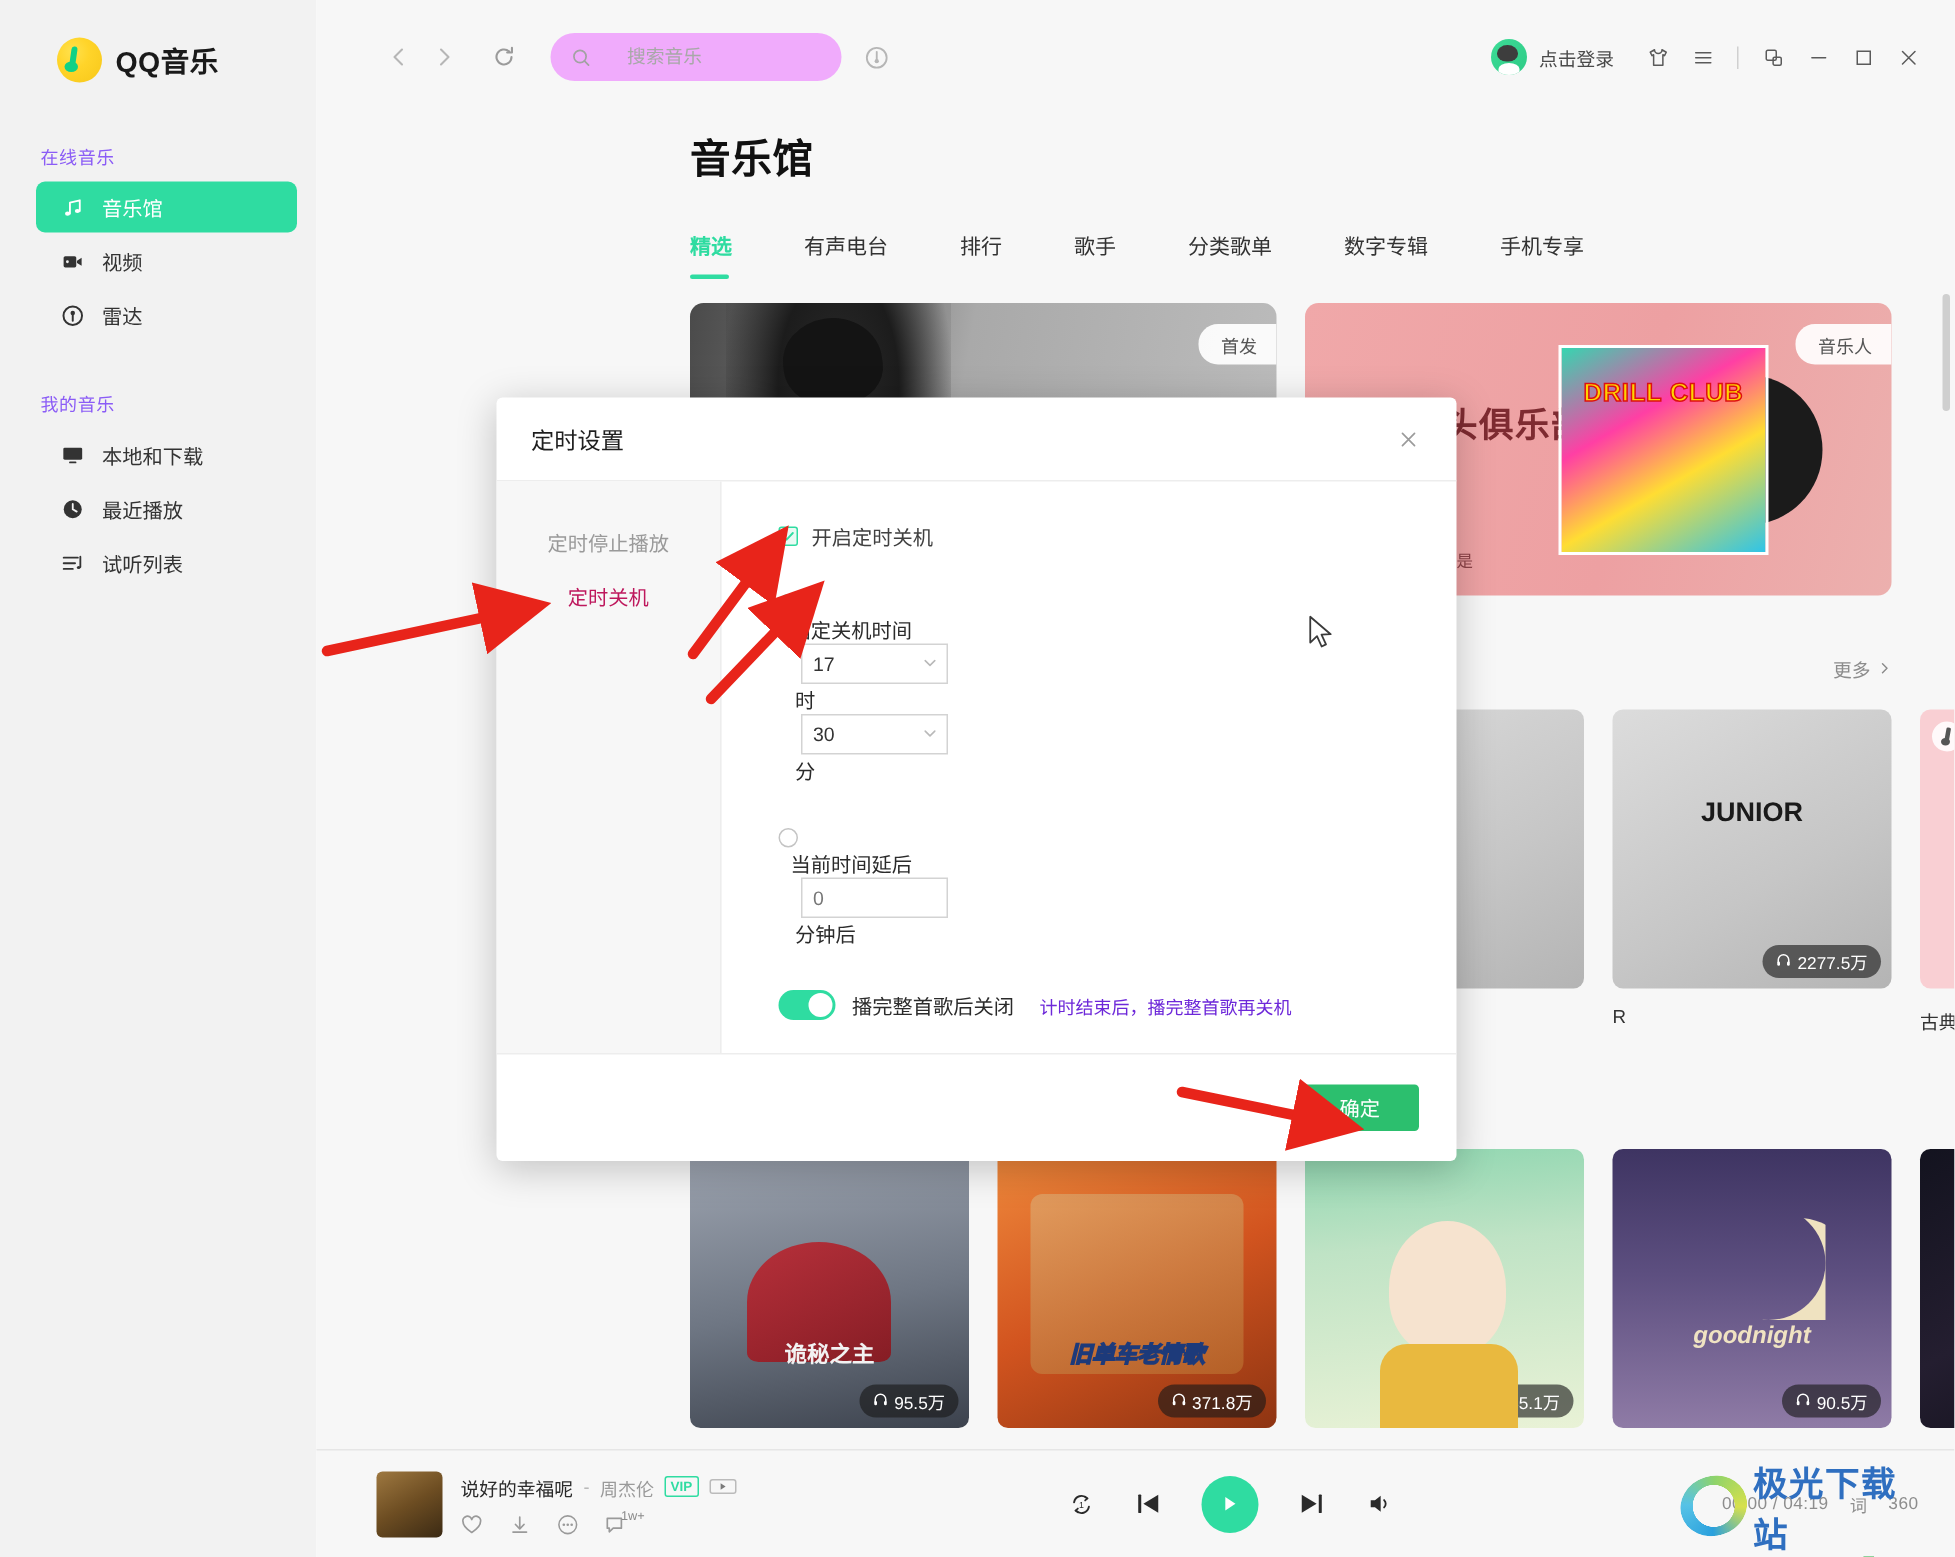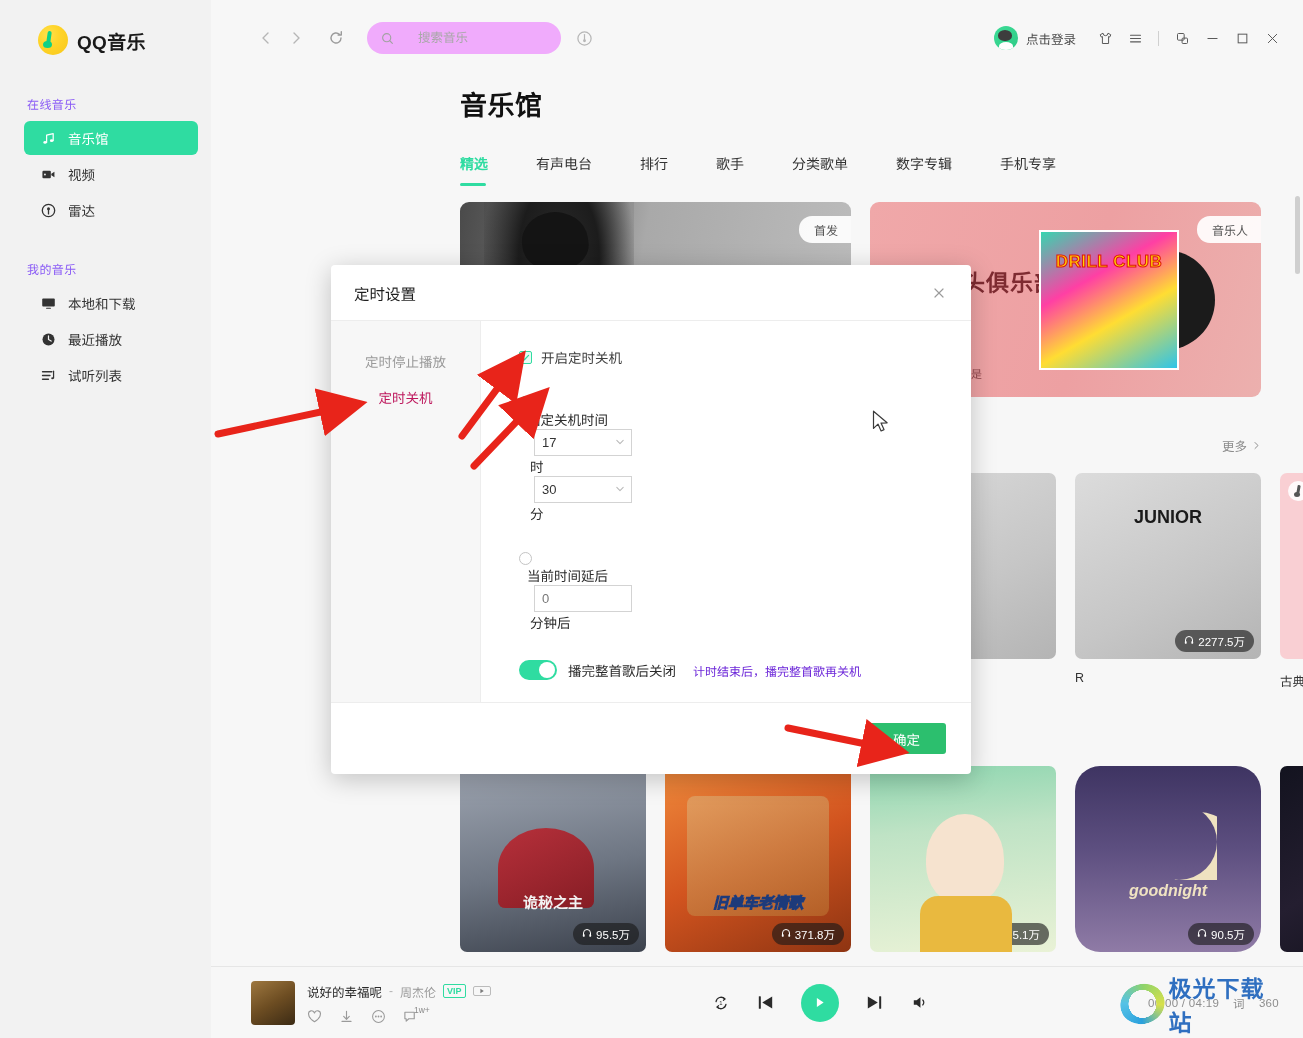--- a/index.html
+++ b/index.html
@@ -216,21 +216,21 @@
   .art-5 .card-cap { color:#fff; top:auto; bottom:40px; font-size:15px;font-style:italic; -webkit-text-stroke:1px #1d3a7a; }
   .art-6 { background:linear-gradient(175deg,#8fd6b0 0%,#bfe3c5 35%,#e9f2d6 100%); }
   .art-6::before{
     content:""; position:absolute; left:56px; top:48px; width:78px; height:90px;
     background:#f6e3cf; border-radius:50% 50% 44% 44%;
   }
   .art-6::after{
     content:""; position:absolute; left:50px; bottom:0; width:92px; height:56px;
     background:#e9b93f; border-radius:18px 18px 0 0;
   }
-  .art-7 { background:linear-gradient(180deg,#3e3462 0%,#5d4f80 45%,#8f7ba6 100%);border-radius:25px; }
+  .art-7 { background:linear-gradient(180deg,#3e3462 0%,#5d4f80 45%,#8f7ba6 100%); }
   .art-7::before{
     content:""; position:absolute; right:44px; top:38px; width:76px; height:76px;
     border-radius:50%; box-shadow:20px 8px 0 0 #efe2c0; background:transparent;
     clip-path:inset(0 0 0 0);
   }
   .art-7 .card-cap { color:#f0e3c2; top:auto; bottom:52px; font-size:16px; font-style:italic; }
   .art-8 { background:linear-gradient(150deg,#13131f 0%,#241e30 50%,#0d0d16 100%); }
   .art-8::before{
     content:""; position:absolute; inset:0;
     background:
@@ -596,21 +596,21 @@
             <div class="card-title"></div>
           </div>
           <div class="card">
             <div class="card-img art-2">
               <div class="card-cap"></div>
             </div>
             <div class="card-title"></div>
           </div>
           <div class="card">
             <div class="card-img art-2">
-              <div class="card-cap" style="color:#1a1a1a;top:34px;font-size:18px">JUNIOR</div>
+              <div class="card-cap" style="color:#1a1a1a;top:58px;font-size:18px">JUNIOR</div>
               <div class="card-badge">
                 <span>
                   <svg width="10" height="10" viewBox="0 0 12 12" fill="none">
                       <path d="M1.8 8V6a4.2 4.2 0 0 1 8.4 0v2" stroke="#fff" stroke-width="1.2" stroke-linecap="round"></path>
                       <rect x="1" y="7.2" width="2.2" height="3.4" rx="1.1" fill="#fff"></rect>
                       <rect x="8.8" y="7.2" width="2.2" height="3.4" rx="1.1" fill="#fff"></rect>
                     </svg>
                 </span>
                 <span>2277.5万</span>
               </div>

